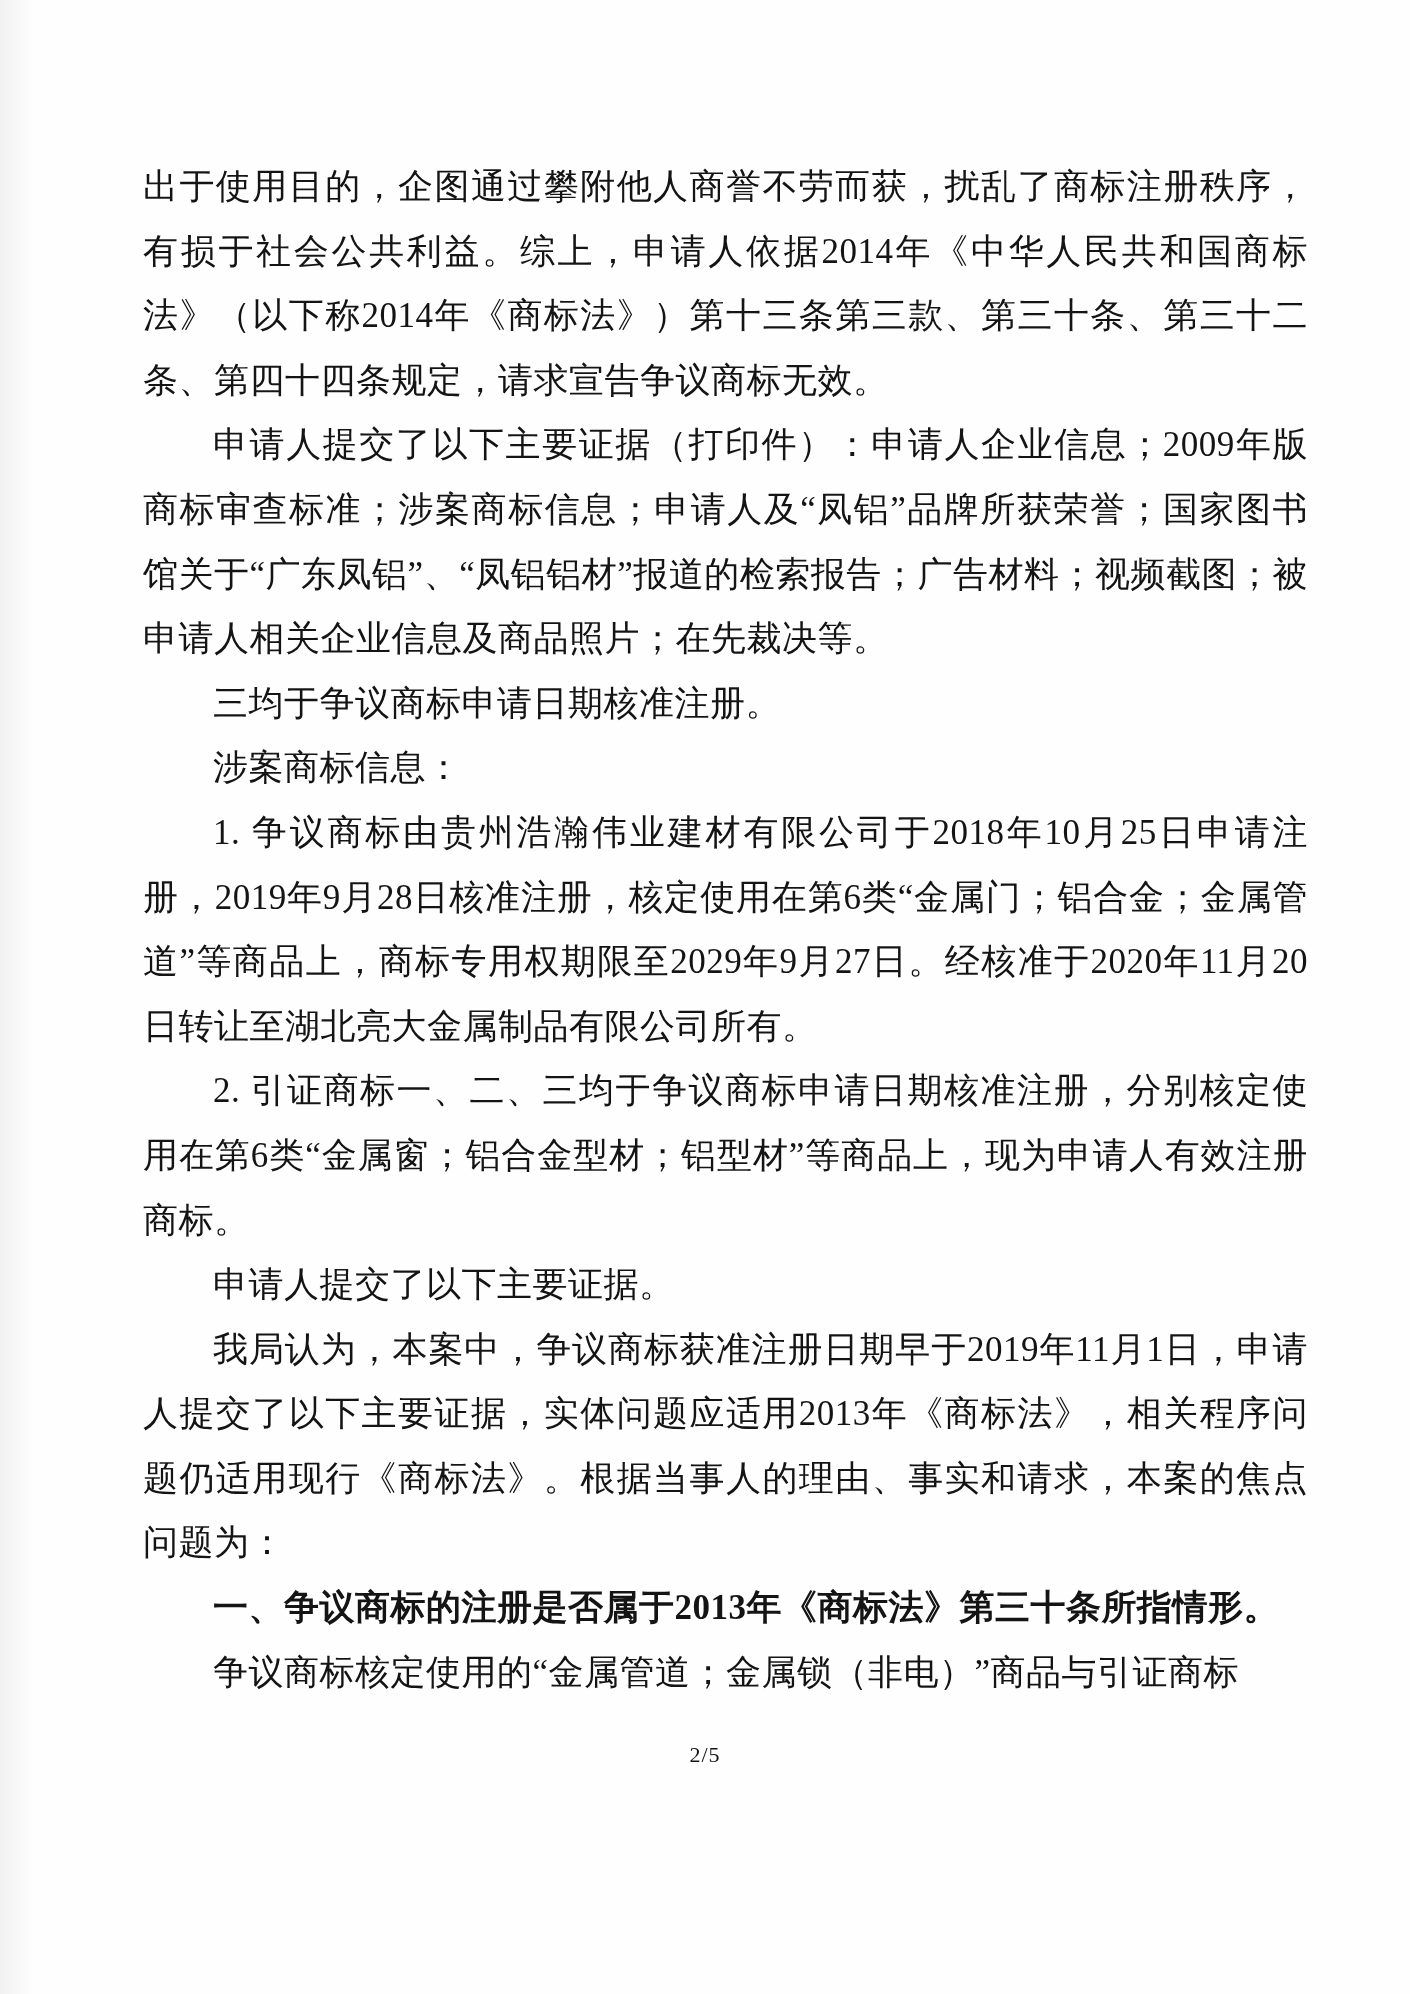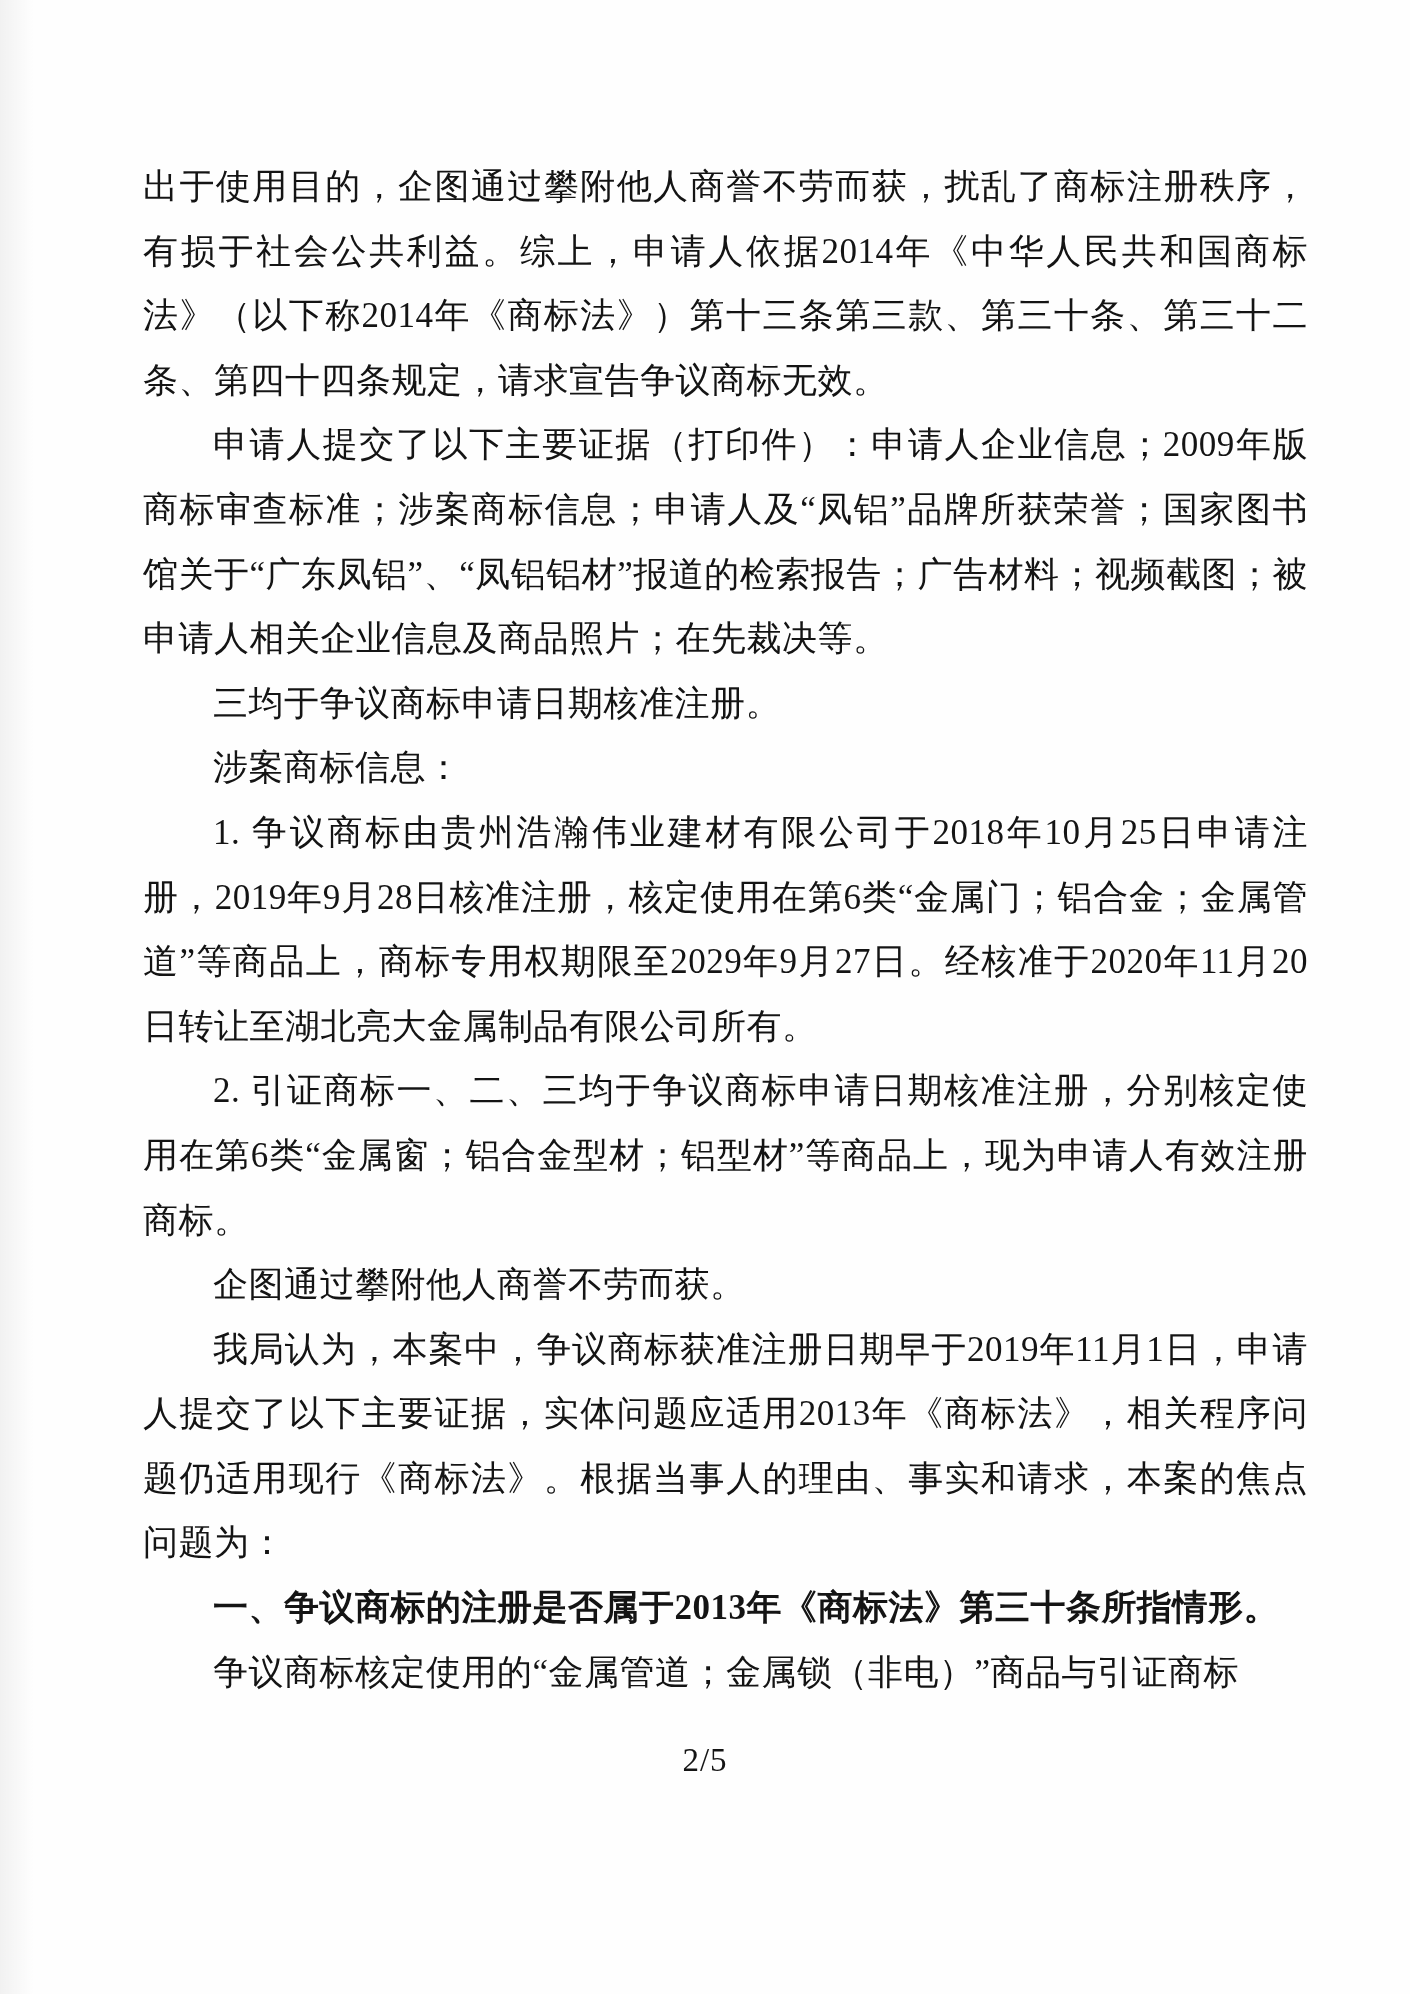--- a/index.html
+++ b/index.html
@@ -48,35 +48,35 @@
   }
   .content p.bold {
     font-weight: 700;
   }
   .footer {
     position: absolute;
     left: 0;
     top: 1742px;
     width: 1410px;
     text-align: center;
-    font-size: 33px;
+    font-size: 22px;
     color: #141414;
     letter-spacing: 1px;
   }
 </style>
 </head>
 <body>
 
 <div class="page" style="background: rgb(254, 254, 254);">
   <div class="content" style="color: rgb(20, 20, 20);">
       <p class="noindent">出于使用目的，企图通过攀附他人商誉不劳而获，扰乱了商标注册秩序，有损于社会公共利益。综上，申请人依据2014年《中华人民共和国商标法》（以下称2014年《商标法》）第十三条第三款、第三十条、第三十二条、第四十四条规定，请求宣告争议商标无效。</p>
       <p class="indent">申请人提交了以下主要证据（打印件）：申请人企业信息；2009年版商标审查标准；涉案商标信息；申请人及“凤铝”品牌所获荣誉；国家图书馆关于“广东凤铝”、“凤铝铝材”报道的检索报告；广告材料；视频截图；被申请人相关企业信息及商品照片；在先裁决等。</p>
       <p class="indent">三均于争议商标申请日期核准注册。</p>
       <p class="indent">涉案商标信息：</p>
       <p class="indent">1. 争议商标由贵州浩瀚伟业建材有限公司于2018年10月25日申请注册，2019年9月28日核准注册，核定使用在第6类“金属门；铝合金；金属管道”等商品上，商标专用权期限至2029年9月27日。经核准于2020年11月20日转让至湖北亮大金属制品有限公司所有。</p>
       <p class="indent">2. 引证商标一、二、三均于争议商标申请日期核准注册，分别核定使用在第6类“金属窗；铝合金型材；铝型材”等商品上，现为申请人有效注册商标。</p>
-      <p class="indent">企图通过攀附他人商誉不劳而获。</p>
+      <p class="indent">申请人提交了以下主要证据。</p>
       <p class="indent">我局认为，本案中，争议商标获准注册日期早于2019年11月1日，申请人提交了以下主要证据，实体问题应适用2013年《商标法》，相关程序问题仍适用现行《商标法》。根据当事人的理由、事实和请求，本案的焦点问题为：</p>
       <p class="indent bold">一、争议商标的注册是否属于2013年《商标法》第三十条所指情形。</p>
       <p class="indent">争议商标核定使用的“金属管道；金属锁（非电）”商品与引证商标</p>
     </div>
   <div class="footer">2/5</div>
 </div>
 
 </body></html>

